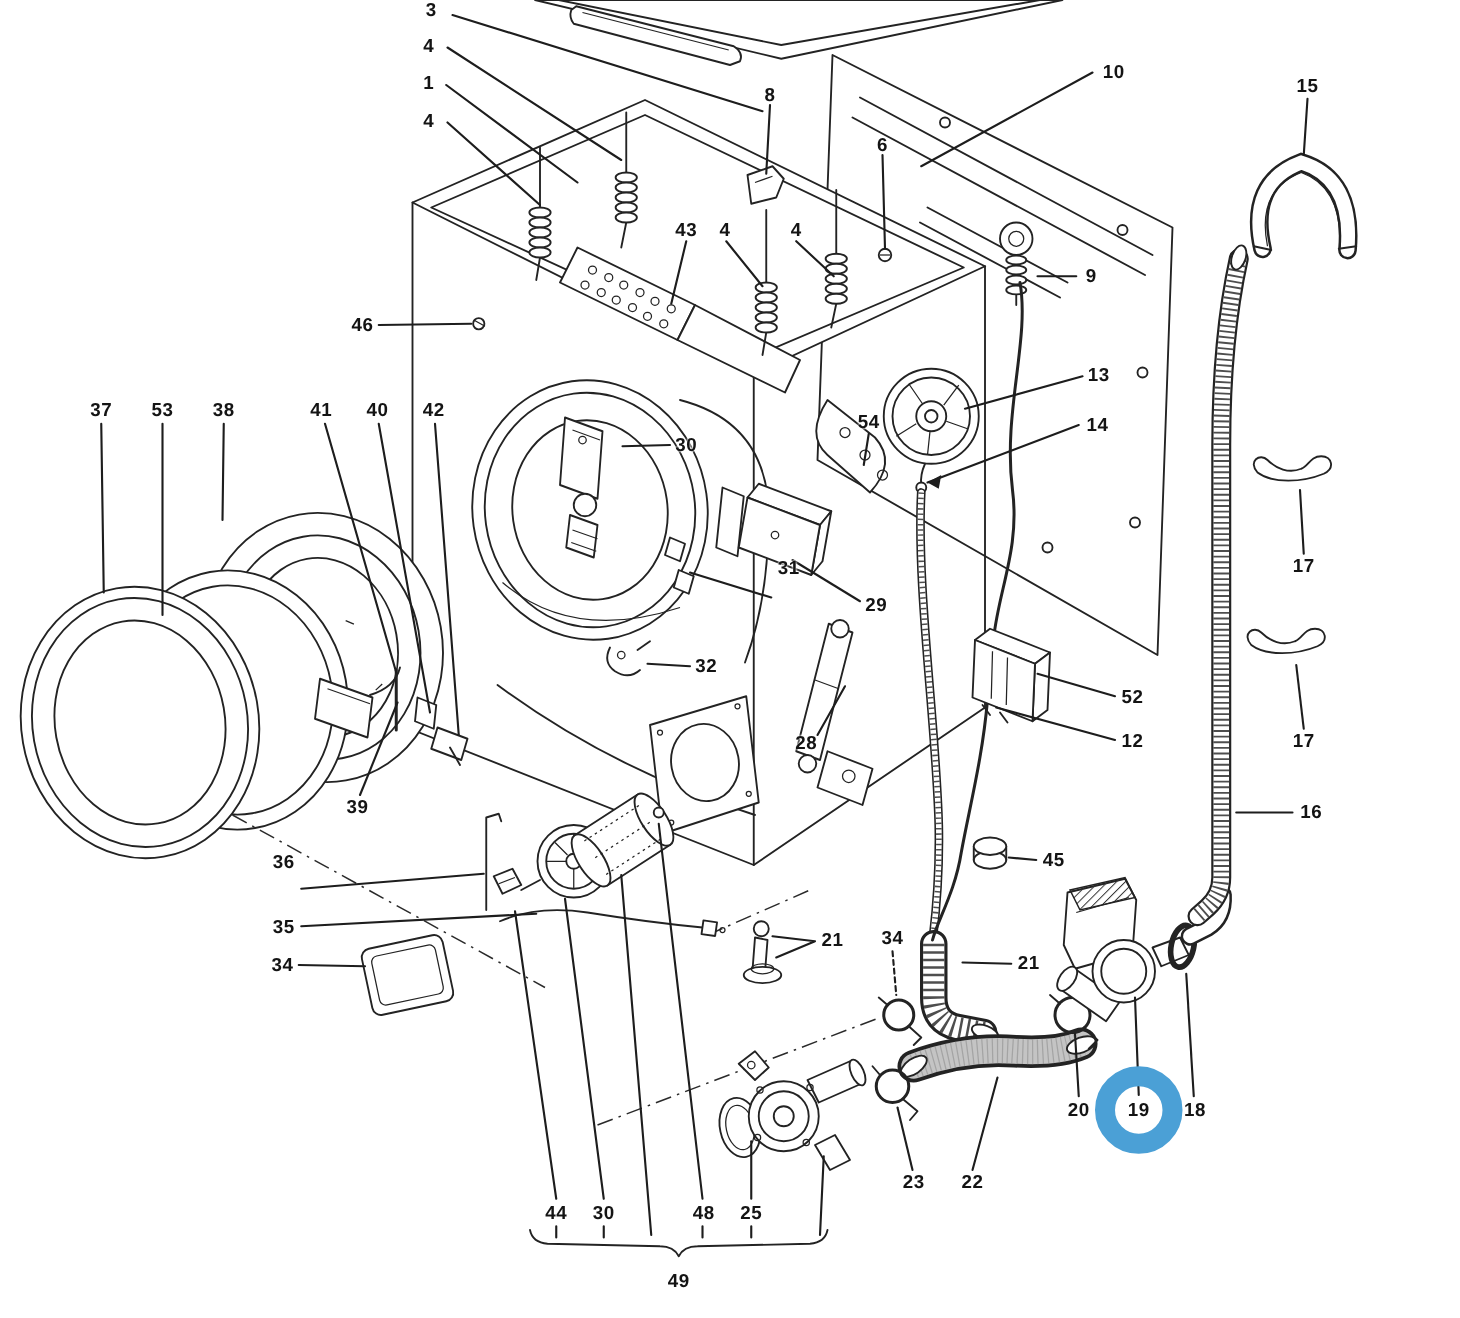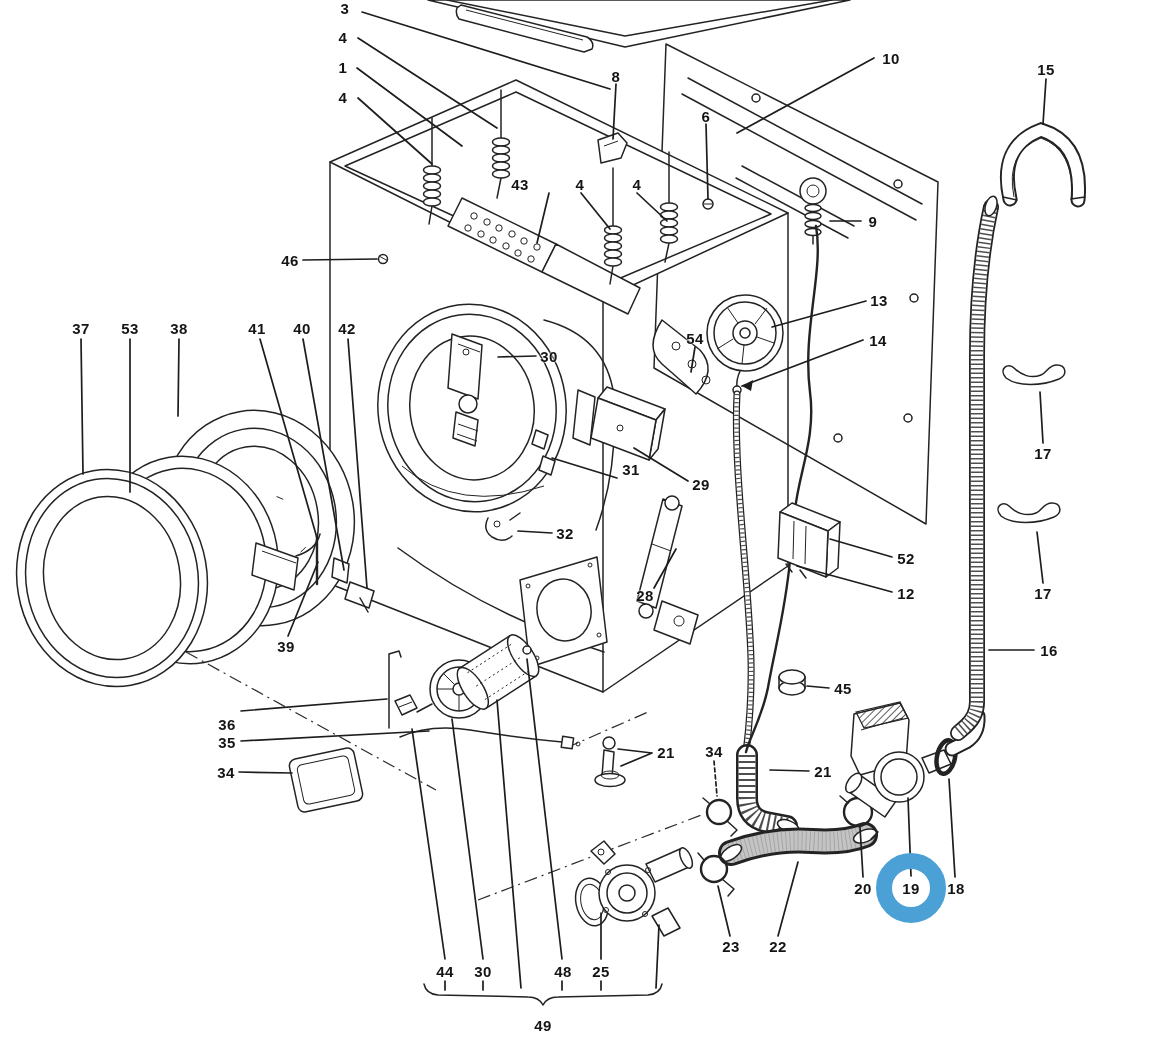--- a/index.html
+++ b/index.html
@@ -458,46 +458,46 @@
 <div id="labels-layer">
       <div class="part-label" style="left: 345px; top: 8px;">3</div>
       <div class="part-label" style="left: 343px; top: 37px;">4</div>
       <div class="part-label" style="left: 343px; top: 67px;">1</div>
       <div class="part-label" style="left: 343px; top: 97px;">4</div>
       <div class="part-label" style="left: 616px; top: 76px;">8</div>
       <div class="part-label" style="left: 706px; top: 116px;">6</div>
       <div class="part-label" style="left: 891px; top: 58px;">10</div>
       <div class="part-label" style="left: 1046px; top: 69px; text-align: center;">15</div>
       <div class="part-label" style="left: 873px; top: 221px;">9</div>
-      <div class="part-label" style="left: 520px; top: 184px;">43</div>
+      <div class="part-label" style="left: 549px; top: 184px;">43</div>
       <div class="part-label" style="left: 580px; top: 184px;">4</div>
       <div class="part-label" style="left: 637px; top: 184px;">4</div>
       <div class="part-label" style="left: 290px; top: 260px;">46</div>
       <div class="part-label" style="left: 879px; top: 300px;">13</div>
       <div class="part-label" style="left: 878px; top: 340px;">14</div>
       <div class="part-label" style="left: 81px; top: 328px;">37</div>
       <div class="part-label" style="left: 130px; top: 328px;">53</div>
       <div class="part-label" style="left: 179px; top: 328px;">38</div>
       <div class="part-label" style="left: 257px; top: 328px;">41</div>
       <div class="part-label" style="left: 302px; top: 328px;">40</div>
       <div class="part-label" style="left: 347px; top: 328px;">42</div>
       <div class="part-label" style="left: 549px; top: 356px;">30</div>
       <div class="part-label" style="left: 695px; top: 338px;">54</div>
-      <div class="part-label" style="left: 631px; top: 469px;">31</div>
+      <div class="part-label" style="left: 631px; top: 455px;">31</div>
       <div class="part-label" style="left: 701px; top: 484px;">29</div>
       <div class="part-label" style="left: 565px; top: 533px;">32</div>
       <div class="part-label" style="left: 906px; top: 558px;">52</div>
       <div class="part-label" style="left: 906px; top: 593px;">12</div>
       <div class="part-label" style="left: 1043px; top: 453px;">17</div>
       <div class="part-label" style="left: 1043px; top: 593px;">17</div>
       <div class="part-label" style="left: 1049px; top: 650px; text-align: center;">16</div>
       <div class="part-label" style="left: 645px; top: 595px;">28</div>
       <div class="part-label" style="left: 286px; top: 646px;">39</div>
       <div class="part-label" style="left: 843px; top: 688px;">45</div>
-      <div class="part-label" style="left: 227px; top: 724px; text-align: right;">36</div>
+      <div class="part-label" style="left: 227px; top: 690px; text-align: right;">36</div>
       <div class="part-label" style="left: 227px; top: 742px;">35</div>
       <div class="part-label" style="left: 226px; top: 772px;">34</div>
       <div class="part-label" style="left: 666px; top: 752px;">21</div>
       <div class="part-label" style="left: 714px; top: 751px;">34</div>
       <div class="part-label" style="left: 823px; top: 771px;">21</div>
       <div class="part-label" style="left: 863px; top: 888px;">20</div>
       <div class="part-label" style="left: 911px; top: 888px;">19</div>
       <div class="part-label" style="left: 956px; top: 888px;">18</div>
       <div class="part-label" style="left: 731px; top: 946px;">23</div>
       <div class="part-label" style="left: 778px; top: 946px;">22</div>

